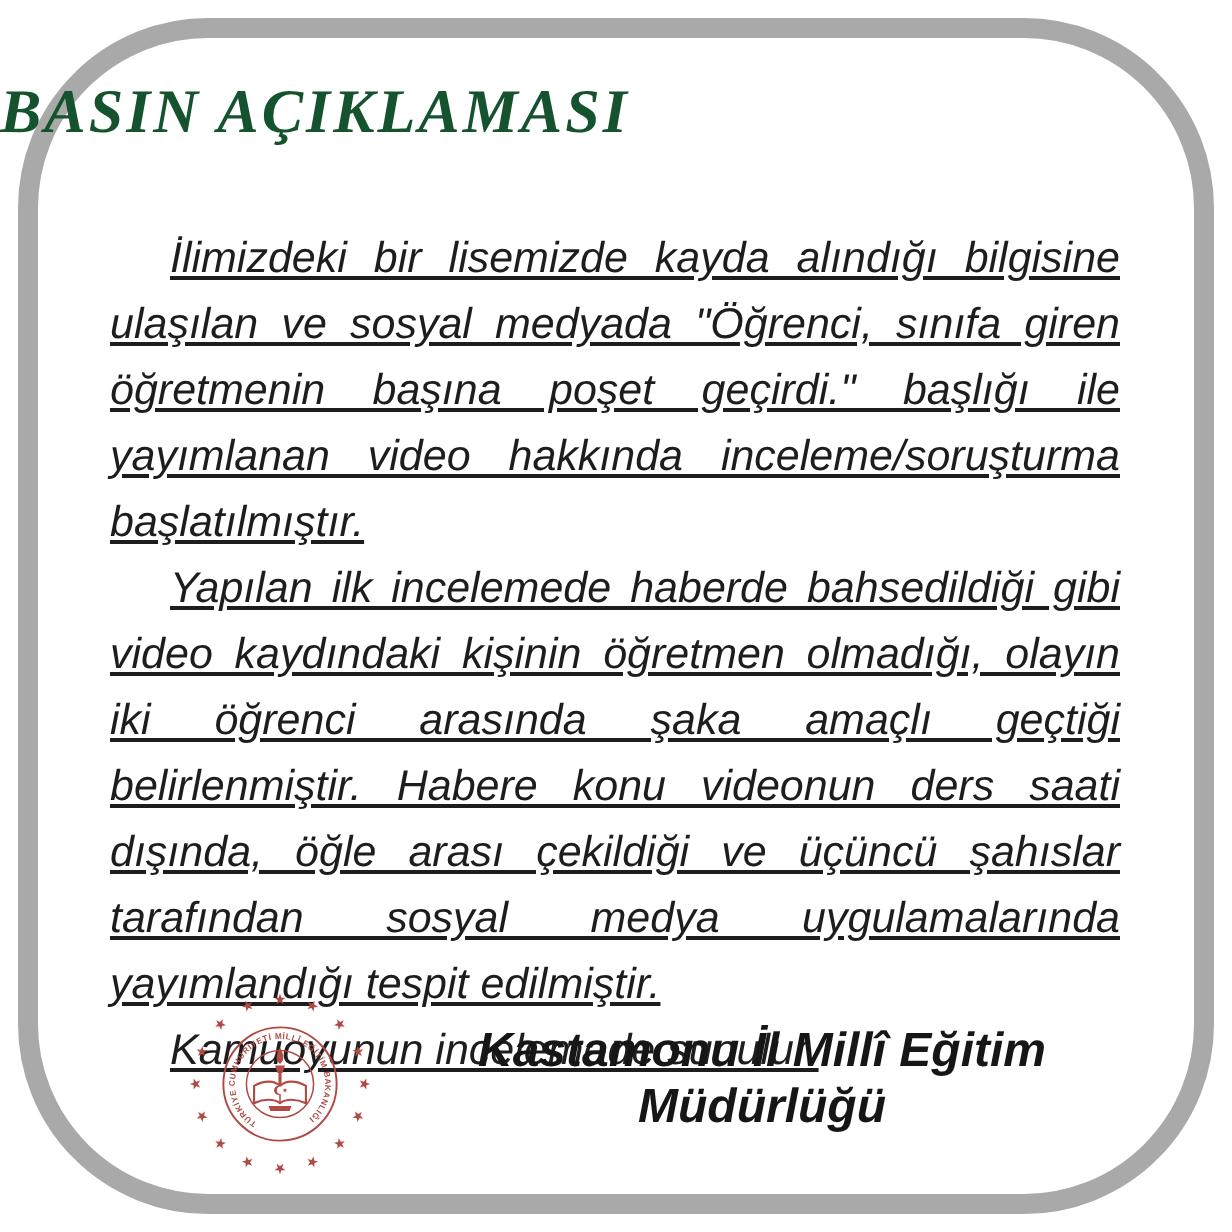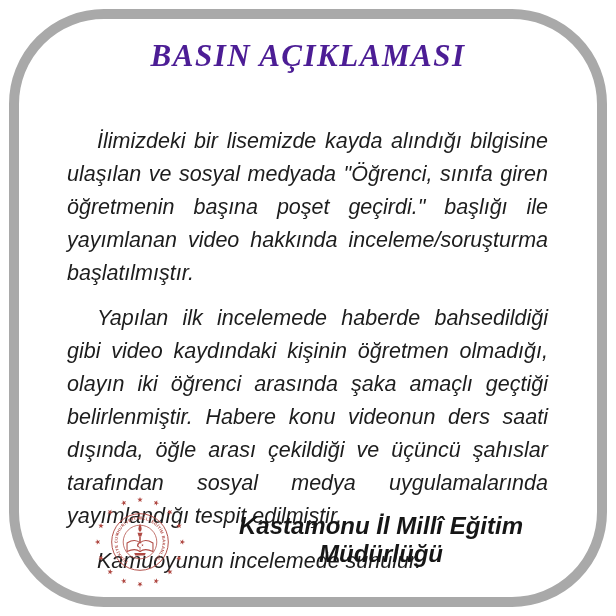--- a/index.html
+++ b/index.html
@@ -18,40 +18,41 @@
   .frame {
     position: absolute;
     left: 9px; top: 9px; right: 9px; bottom: 9px;
     border: 10px solid #a9a9a9;
     border-radius: 95px;
     pointer-events: none;
   }
   .title {
     position: absolute;
     top: 38px; left: 0; right: 0;
-    text-align: center;
+    text-align: left;
     font-family: "Liberation Serif", serif;
     font-weight: bold;
     font-style: italic;
     font-size: 31px;
     letter-spacing: 1.5px;
-    color: #4c1d95;
+    color: #14532d;
   }
   .body-text {
     position: absolute;
     top: 113px; left: 55px; right: 56px;
     font-style: italic;
     font-size: 21.5px;
     line-height: 33px;
     color: #1d1d1d;
     text-align: justify;
   }
   .body-text p {
-    margin: 12px;
+    margin: 0;
     text-indent: 30px;
+    text-decoration: underline;
   }
   .footer {
     position: absolute;
     left: 54px; right: 42px; bottom: 26px;
     height: 96px;
     display: flex;
     align-items: center;
   }
   .seal {
     margin-left: 38px;

